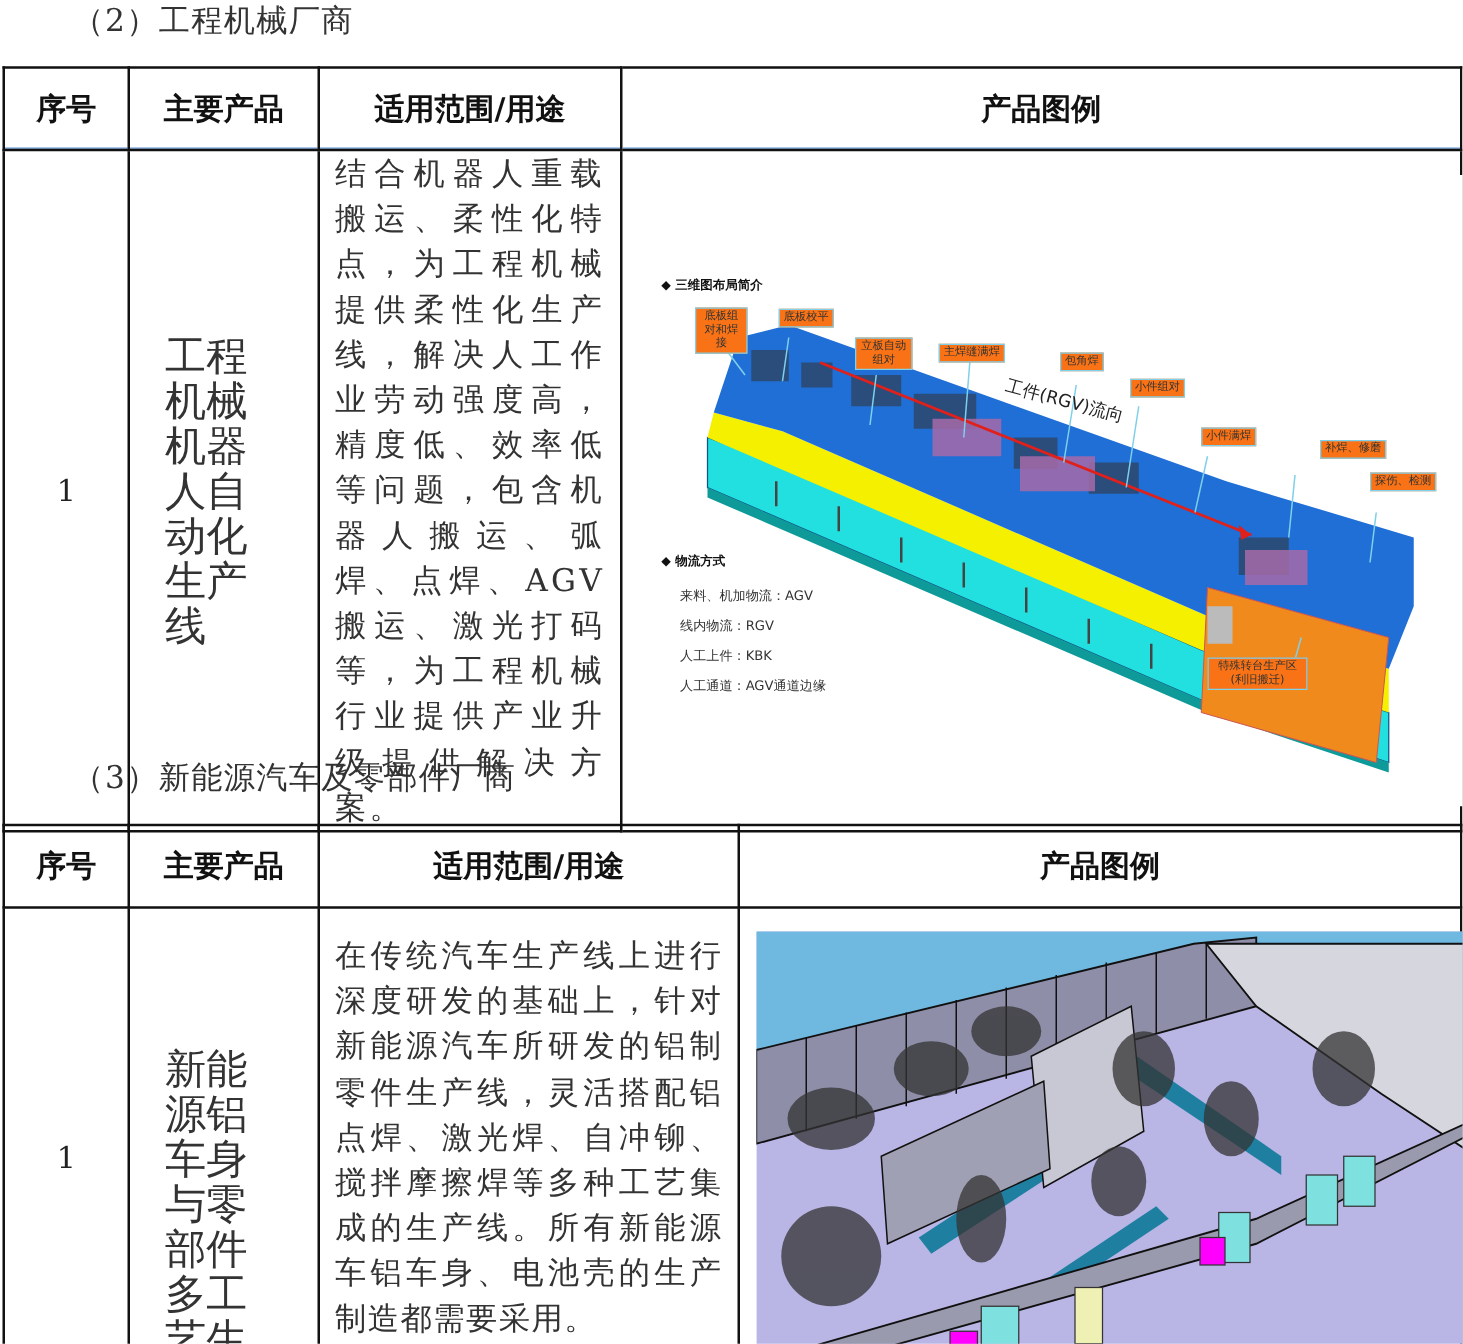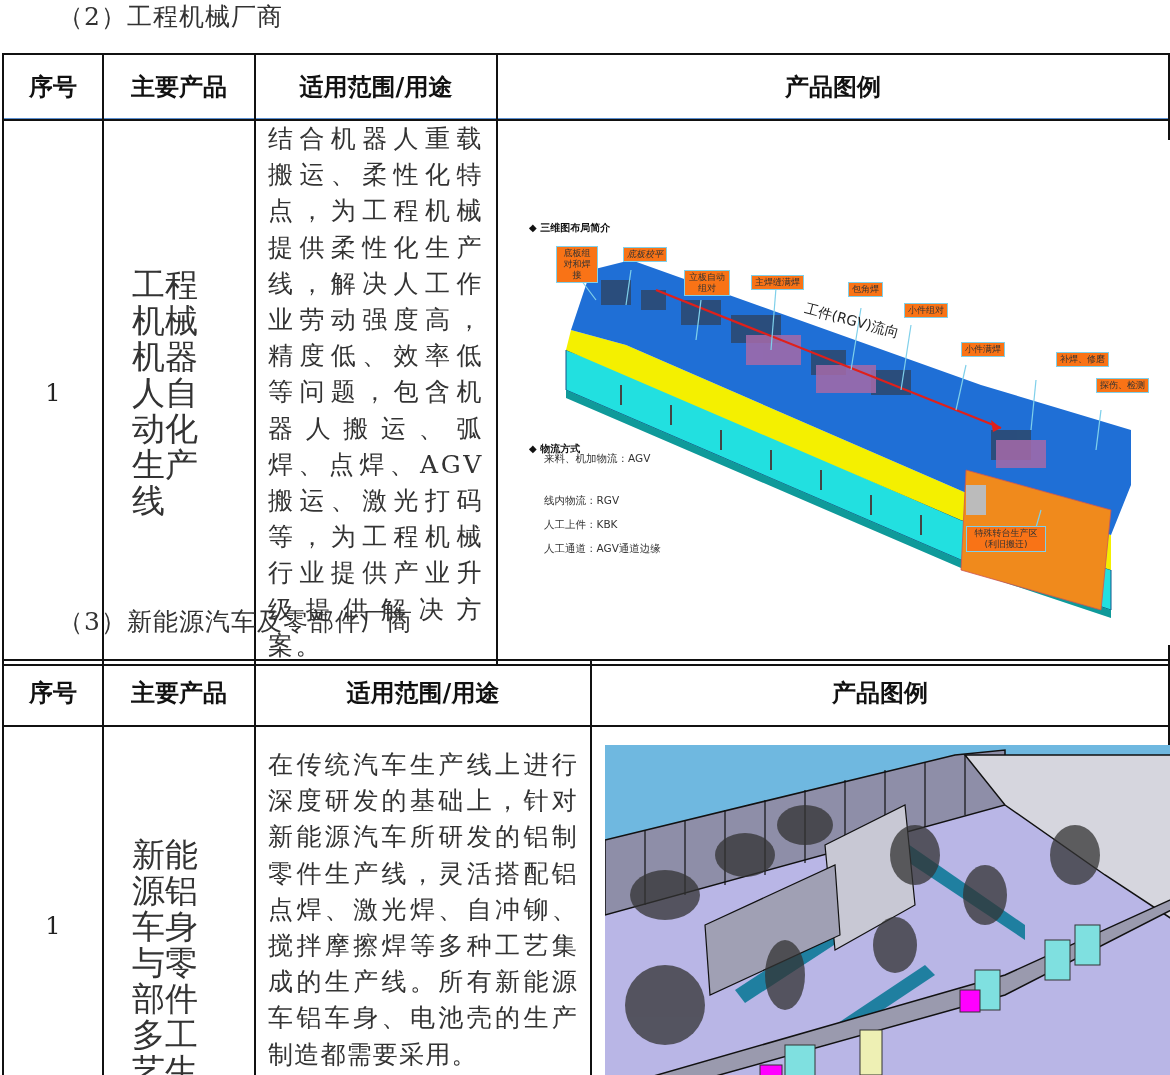--- a/index.html
+++ b/index.html
@@ -97,32 +97,32 @@
             <line x1="350" y1="168" x2="340" y2="230"></line>
                 <line x1="400" y1="185" x2="390" y2="250"></line>
             <line x1="455" y1="225" x2="445" y2="270"></line>
                 <line x1="525" y1="240" x2="520" y2="290"></line>
             <line x1="590" y1="270" x2="585" y2="310"></line>
                 <line x1="520" y1="405" x2="530" y2="370"></line>
           </g>
         </svg>
         <div class="bul" style="left:18px;top:81px;">◆ <span>三维图布局简介</span></div>
         <div class="lbl" style="left:45px;top:106px;width:34px;">底板组对和焊接</div>
-        <div class="lbl" style="left:112px;top:107px;font-style:italic;">底板校平</div>
+        <div class="lbl" style="left:112px;top:107px;">底板校平</div>
         <div class="lbl" style="left:173px;top:130px;width:38px;">立板自动组对</div>
         <div class="lbl" style="left:240px;top:135px;">主焊缝满焊</div>
         <div class="lbl" style="left:337px;top:142px;">包角焊</div>
         <div class="lbl" style="left:393px;top:163px;">小件组对</div>
         <div class="lbl" style="left:450px;top:202px;">小件满焊</div>
         <div class="lbl" style="left:545px;top:212px;">补焊、修磨</div>
         <div class="lbl" style="left:585px;top:238px;">探伤、检测</div>
         <div class="lbl" style="left:455px;top:386px;width:72px;">特殊转台生产区(利旧搬迁)</div>
         <div class="flow" style="left:296px;top:160px;">工件(RGV)流向</div>
         <div class="bul" style="left:18px;top:302px;">◆ <span>物流方式</span></div>
-        <div class="lg" style="left:33px;top:312px;">来料、机加物流：AGV</div>
+        <div class="lg" style="left:33px;top:330px;">来料、机加物流：AGV</div>
         <div class="lg" style="left:33px;top:354px;">线内物流：RGV</div>
         <div class="lg" style="left:33px;top:378px;">人工上件：KBK</div>
         <div class="lg" style="left:33px;top:402px;">人工通道：AGV通道边缘</div>
       </div>
     </td>
   </tr>
 </tbody>
   </table>
 
 <div class="section-title" style="top:605px;">（3）新能源汽车及零部件厂商</div>

